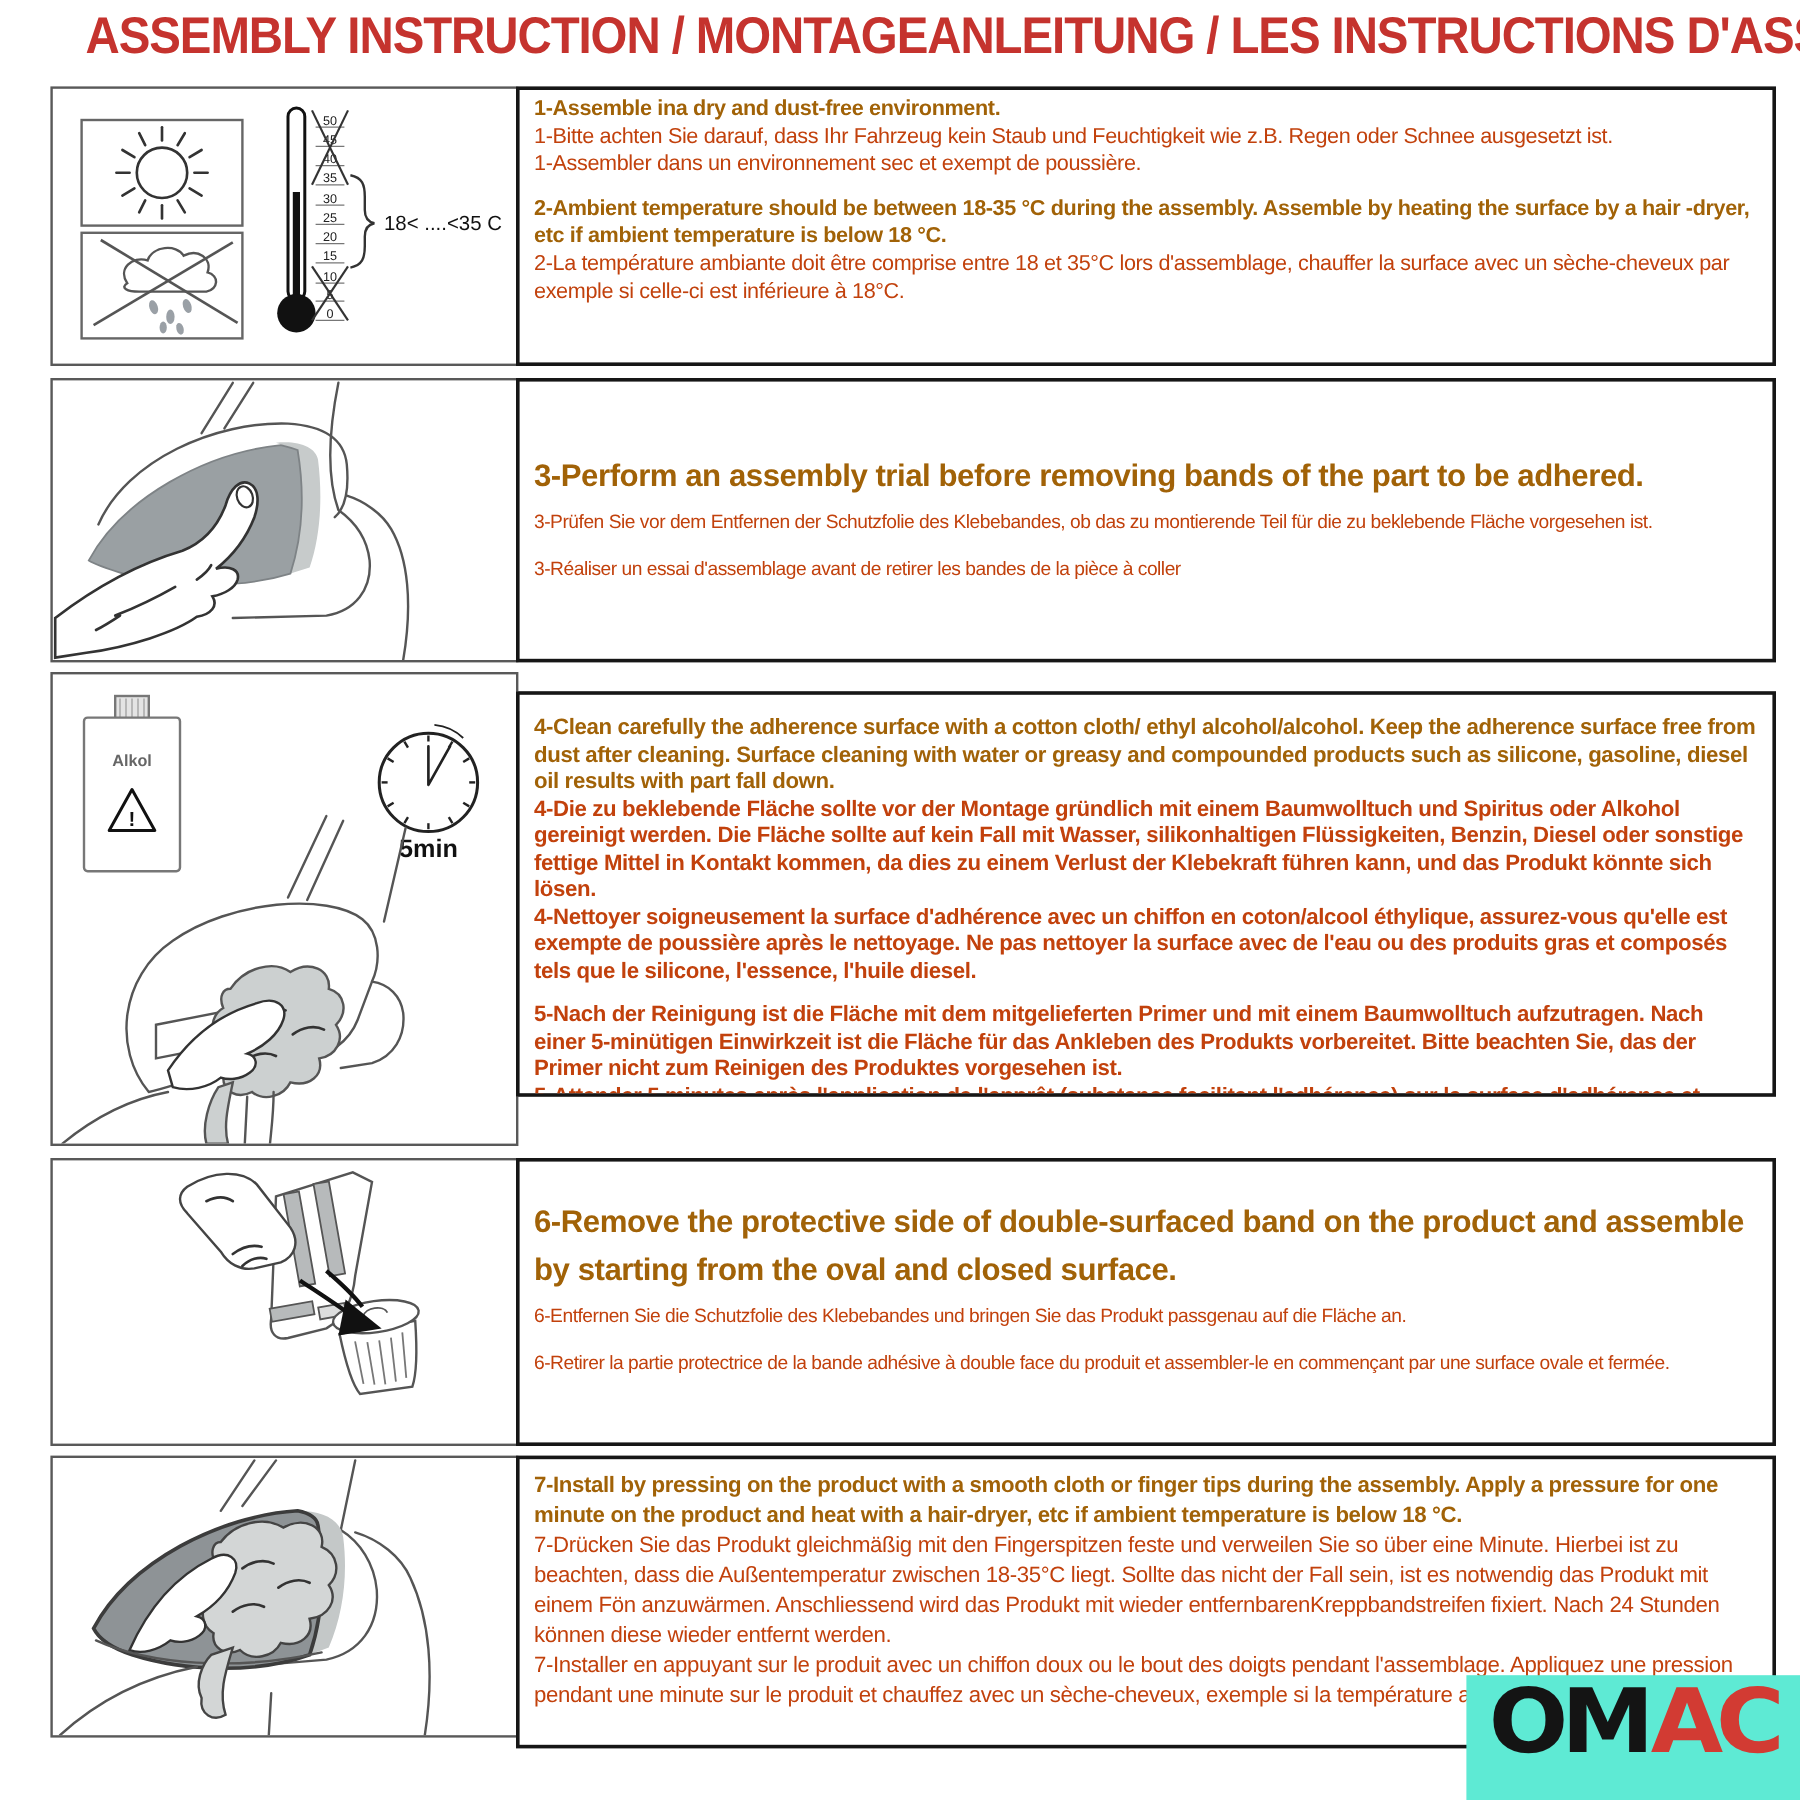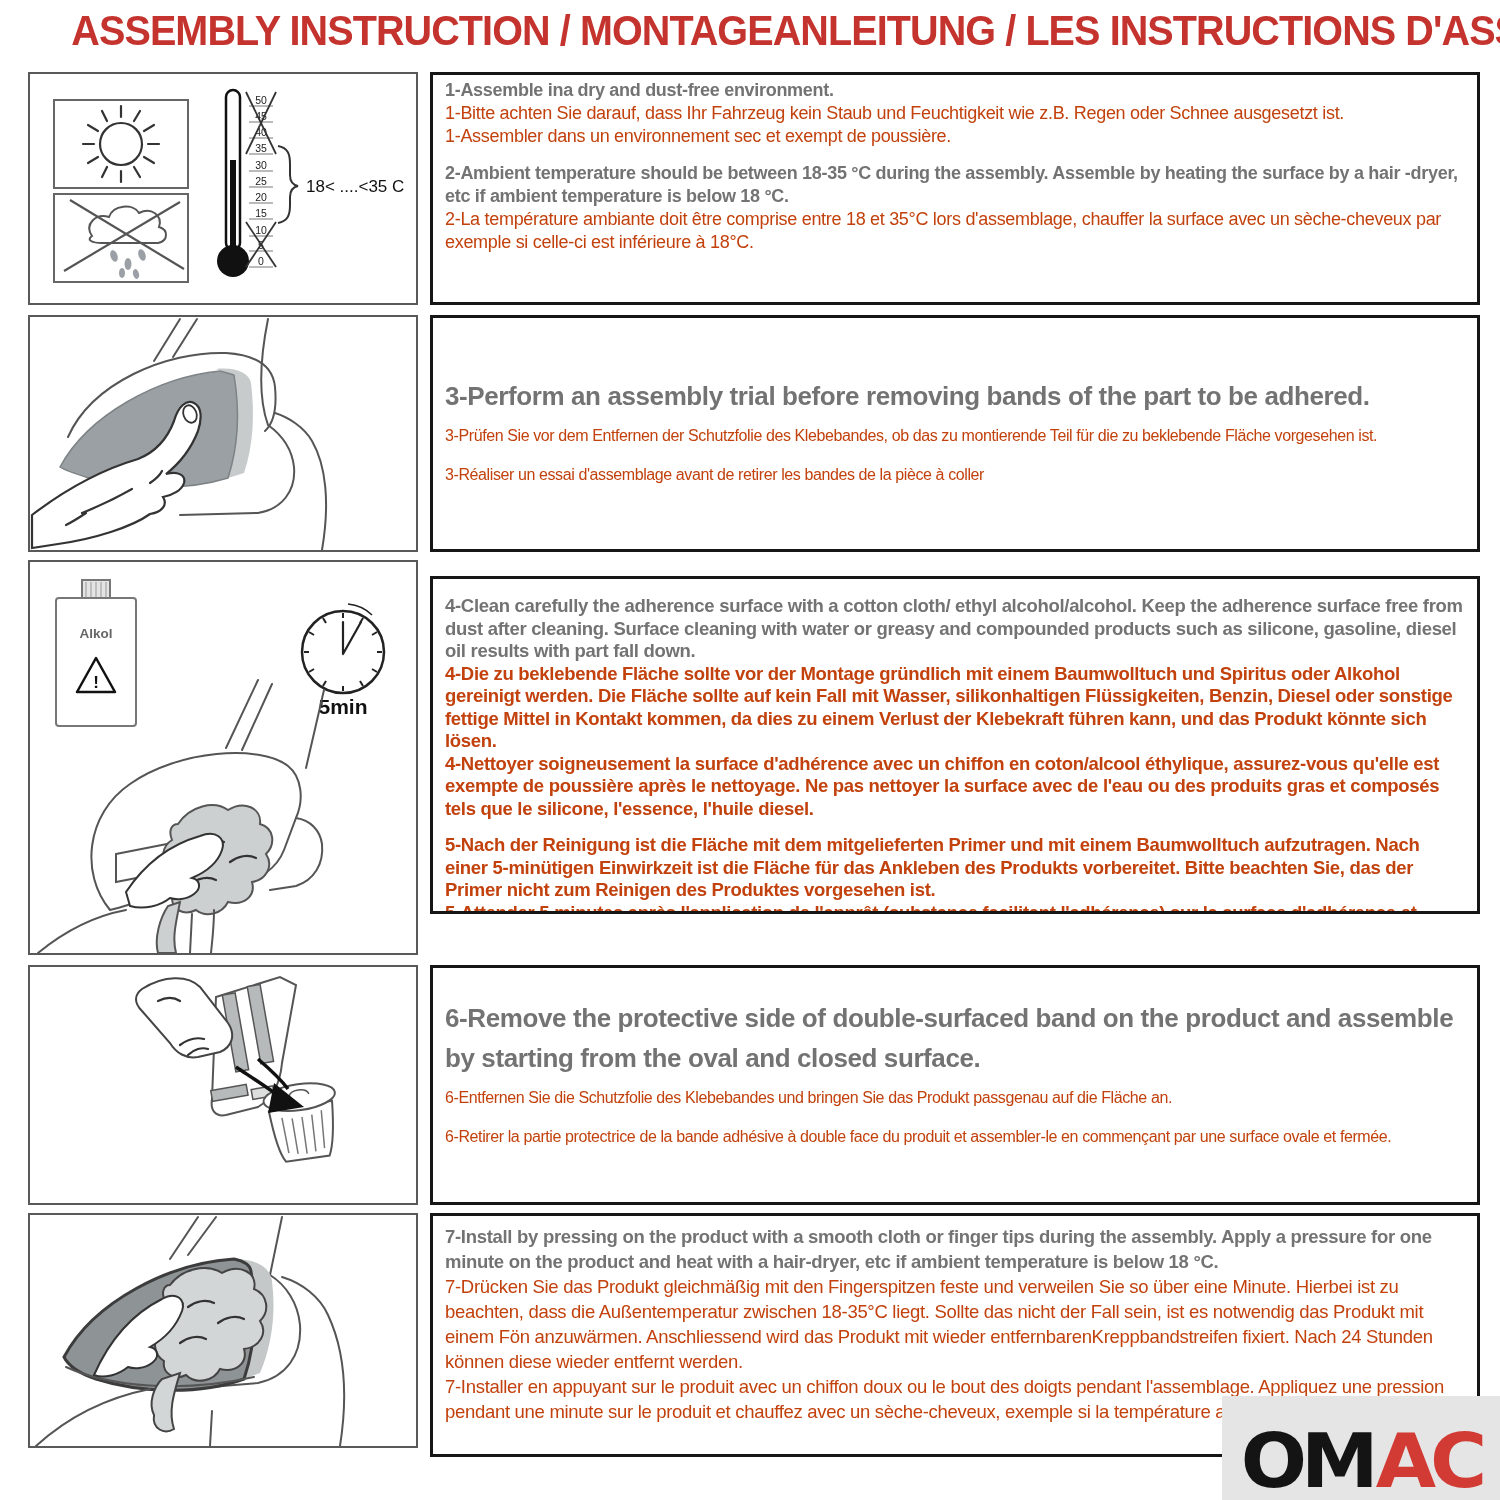--- a/index.html
+++ b/index.html
@@ -1,36 +1,36 @@
 <!DOCTYPE html>
 <html><head>
 <meta charset="utf-8">
 <style>
   html,body{margin:0;padding:0;background:#fff;}
   body{width:1500px;height:1500px;position:relative;font-family:"Liberation Sans",sans-serif;overflow:hidden;}
   .title-wrap{position:absolute;left:0;top:6px;width:1500px;text-align:center;}
   .title{display:inline-block;font-size:43px;font-weight:bold;color:#c5332e;letter-spacing:-1px;white-space:nowrap;transform:scaleX(0.92);transform-origin:center;}
-  .illus-box{position:absolute;left:28px;width:390px;border:2px solid #595959;background:#fff;box-sizing:border-box;}
+  .illus-box{position:absolute;left:42px;width:390px;border:2px solid #595959;background:#fff;box-sizing:border-box;}
   .text-box{position:absolute;left:430px;width:1050px;border:3px solid #161616;background:#fff;box-sizing:border-box;padding:4px 12px;overflow:hidden;}
   .l1{top:72px;height:233px}   .r1{top:72px;height:233px}
   .l2{top:315px;height:237px}  .r2{top:315px;height:237px;padding-top:58px}
   .l3{top:560px;height:395px}  .r3{top:576px;height:338px;padding-top:16px}
   .l4{top:965px;height:240px}  .r4{top:965px;height:240px;padding-top:30px}
   .l5{top:1213px;height:235px} .r5{top:1213px;height:244px;padding-top:8px}
   .text-box p{margin:0;font-size:18px;line-height:23px;color:#c2410c;letter-spacing:-0.3px;}
-  .text-box p.b{font-weight:bold;color:#737373;}
+  .text-box p.b{font-weight:bold;color:#a16207;}
   .r3 p{font-size:18.5px;line-height:22.5px;font-weight:bold;}
   .r5 p{font-size:18.5px;line-height:25px;}
   .lg p{font-size:16px;line-height:39px;letter-spacing:-0.4px;}
   .lg p.b{font-size:26px;line-height:40px;}
   .sp1{height:14px;} .sp3{height:14px;}
   svg{display:block;}
   .ln{stroke:#555;stroke-width:2;fill:none;stroke-linecap:round;}
   .lnd{stroke:#333;stroke-width:2.2;fill:none;stroke-linecap:round;}
-  .logo{position:absolute;left:1222px;top:1396px;width:278px;height:104px;background:#e5e5e5;display:flex;align-items:flex-end;justify-content:center;}
+  .logo{position:absolute;left:1222px;top:1396px;width:278px;height:104px;background:#5eead4;display:flex;align-items:flex-start;justify-content:center;}
   .logo span{font-family:"DejaVu Sans",sans-serif;font-weight:bold;font-size:78px;letter-spacing:-6px;line-height:1;transform:scaleY(0.95);}
   .logo .lb{color:#141414;}
   .logo .lr{color:#d23b33;margin-left:3px;}
 </style>
 </head>
 <body>
 
 <div class="title-wrap">
   <span class="title">ASSEMBLY INSTRUCTION / MONTAGEANLEITUNG / LES INSTRUCTIONS D'ASSEMBLAGE</span>
 </div>

